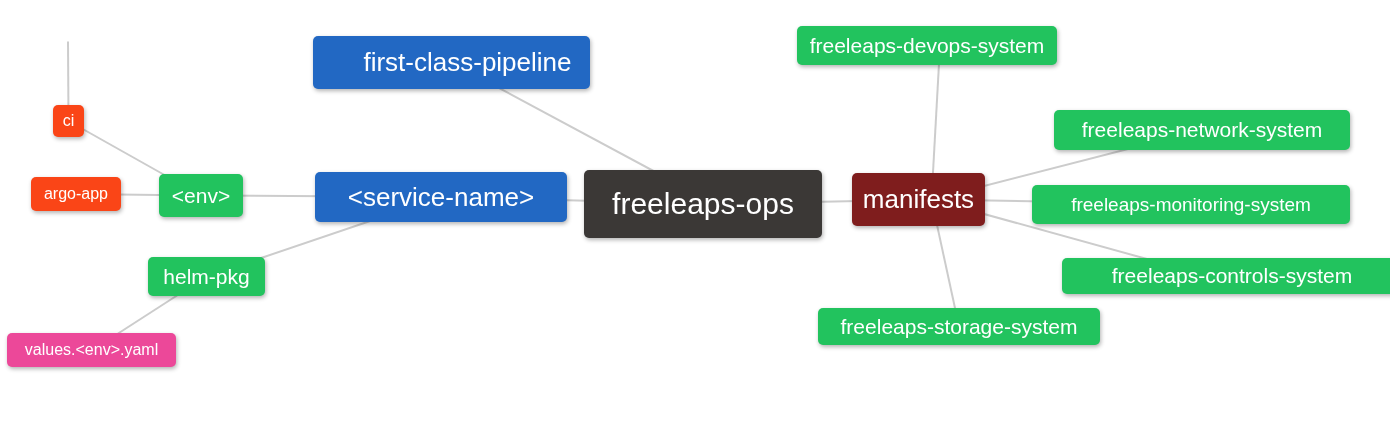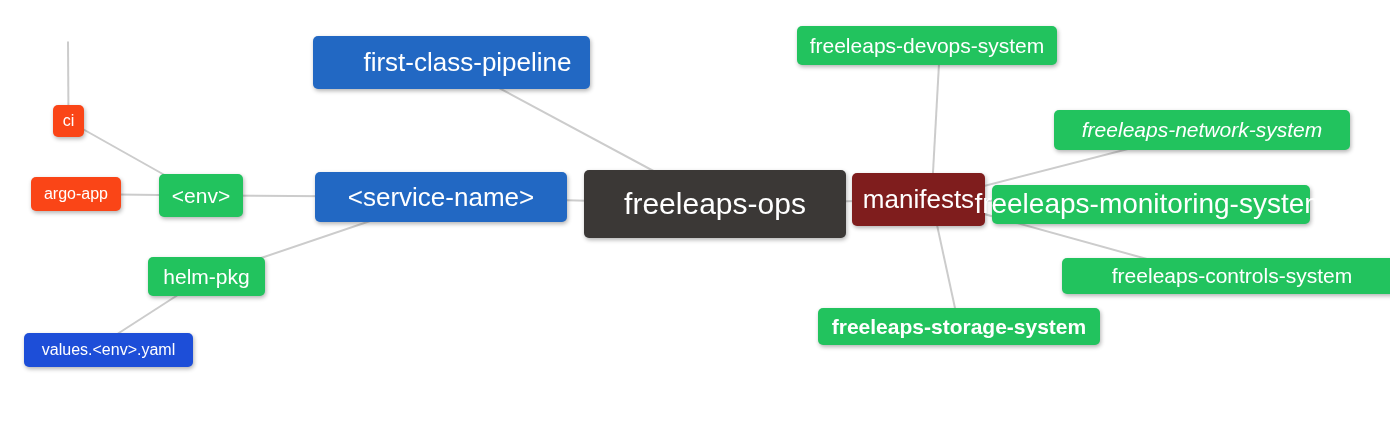--- a/index.html
+++ b/index.html
@@ -73,44 +73,44 @@
   </div>
       <div class="node" style="left: 31px; top: 177px; width: 90px; height: 34px; background: rgb(250, 69, 23); color: rgb(255, 255, 255); font-size: 16px;">
     <span class="node-label">argo-app</span>
   </div>
       <div class="node" style="left: 159px; top: 174px; width: 84px; height: 43px; background: rgb(34, 195, 94); color: rgb(255, 255, 255); font-size: 21px;">
     <span class="node-label">&lt;env&gt;</span>
   </div>
       <div class="node" style="left: 148px; top: 257px; width: 117px; height: 39px; background: rgb(34, 195, 94); color: rgb(255, 255, 255); font-size: 21px;">
     <span class="node-label">helm-pkg</span>
   </div>
-      <div class="node" style="left: 24px; top: 333px; width: 169px; height: 34px; background: #1d4ed8; color: rgb(255, 255, 255); font-size: 16px;">
+      <div class="node" style="left: 7px; top: 333px; width: 169px; height: 34px; background: #ec4899; color: rgb(255, 255, 255); font-size: 16px;">
     <span class="node-label">values.&lt;env&gt;.yaml</span>
   </div>
       <div class="node" style="left: 313px; top: 36px; width: 277px; height: 53px; background: rgb(34, 104, 195); color: rgb(255, 255, 255); font-size: 26px; padding-left: 32px;">
     <span class="node-label">first-class-pipeline</span>
   </div>
       <div class="node" style="left: 315px; top: 172px; width: 252px; height: 50px; background: rgb(34, 104, 195); color: rgb(255, 255, 255); font-size: 26px;">
     <span class="node-label">&lt;service-name&gt;</span>
   </div>
-      <div class="node" style="left: 584px; top: 170px; width: 262px; height: 68px; background: rgb(59, 56, 54); color: rgb(255, 255, 255); font-size: 30px;">
+      <div class="node" style="left: 584px; top: 170px; width: 238px; height: 68px; background: rgb(59, 56, 54); color: rgb(255, 255, 255); font-size: 30px;">
     <span class="node-label">freeleaps-ops</span>
   </div>
       <div class="node" style="left: 852px; top: 173px; width: 133px; height: 53px; background: #7f1d1d; color: rgb(255, 255, 255); font-size: 26px;">
     <span class="node-label">manifests</span>
   </div>
       <div class="node" style="left: 797px; top: 26px; width: 260px; height: 39px; background: rgb(34, 195, 94); color: rgb(255, 255, 255); font-size: 21px;">
     <span class="node-label">freeleaps-devops-system</span>
   </div>
-      <div class="node" style="left: 1054px; top: 110px; width: 296px; height: 40px; background: rgb(34, 195, 94); color: rgb(255, 255, 255); font-size: 21px; font-style: italic;">
+      <div class="node" style="left: 1054px; top: 110px; width: 296px; height: 40px; background: rgb(34, 195, 94); color: rgb(255, 255, 255); font-size: 21px;">
     <span class="node-label">freeleaps-network-system</span>
   </div>
-      <div class="node" style="left: 992px; top: 185px; width: 318px; height: 39px; background: rgb(34, 195, 94); color: rgb(255, 255, 255); font-size: 28px;">
+      <div class="node" style="left: 1032px; top: 185px; width: 318px; height: 39px; background: rgb(34, 195, 94); color: rgb(255, 255, 255); font-size: 19px;">
     <span class="node-label">freeleaps-monitoring-system</span>
   </div>
       <div class="node" style="left: 1062px; top: 258px; width: 340px; height: 36px; background: rgb(34, 195, 94); color: rgb(255, 255, 255); font-size: 21px;">
     <span class="node-label">freeleaps-controls-system</span>
   </div>
-      <div class="node" style="left: 818px; top: 308px; width: 282px; height: 37px; background: rgb(34, 195, 94); color: rgb(255, 255, 255); font-size: 21px; font-weight: bold;">
+      <div class="node" style="left: 818px; top: 308px; width: 282px; height: 37px; background: rgb(34, 195, 94); color: rgb(255, 255, 255); font-size: 21px;">
     <span class="node-label">freeleaps-storage-system</span>
   </div>
     </div>
 </div>
 
 </body></html>

